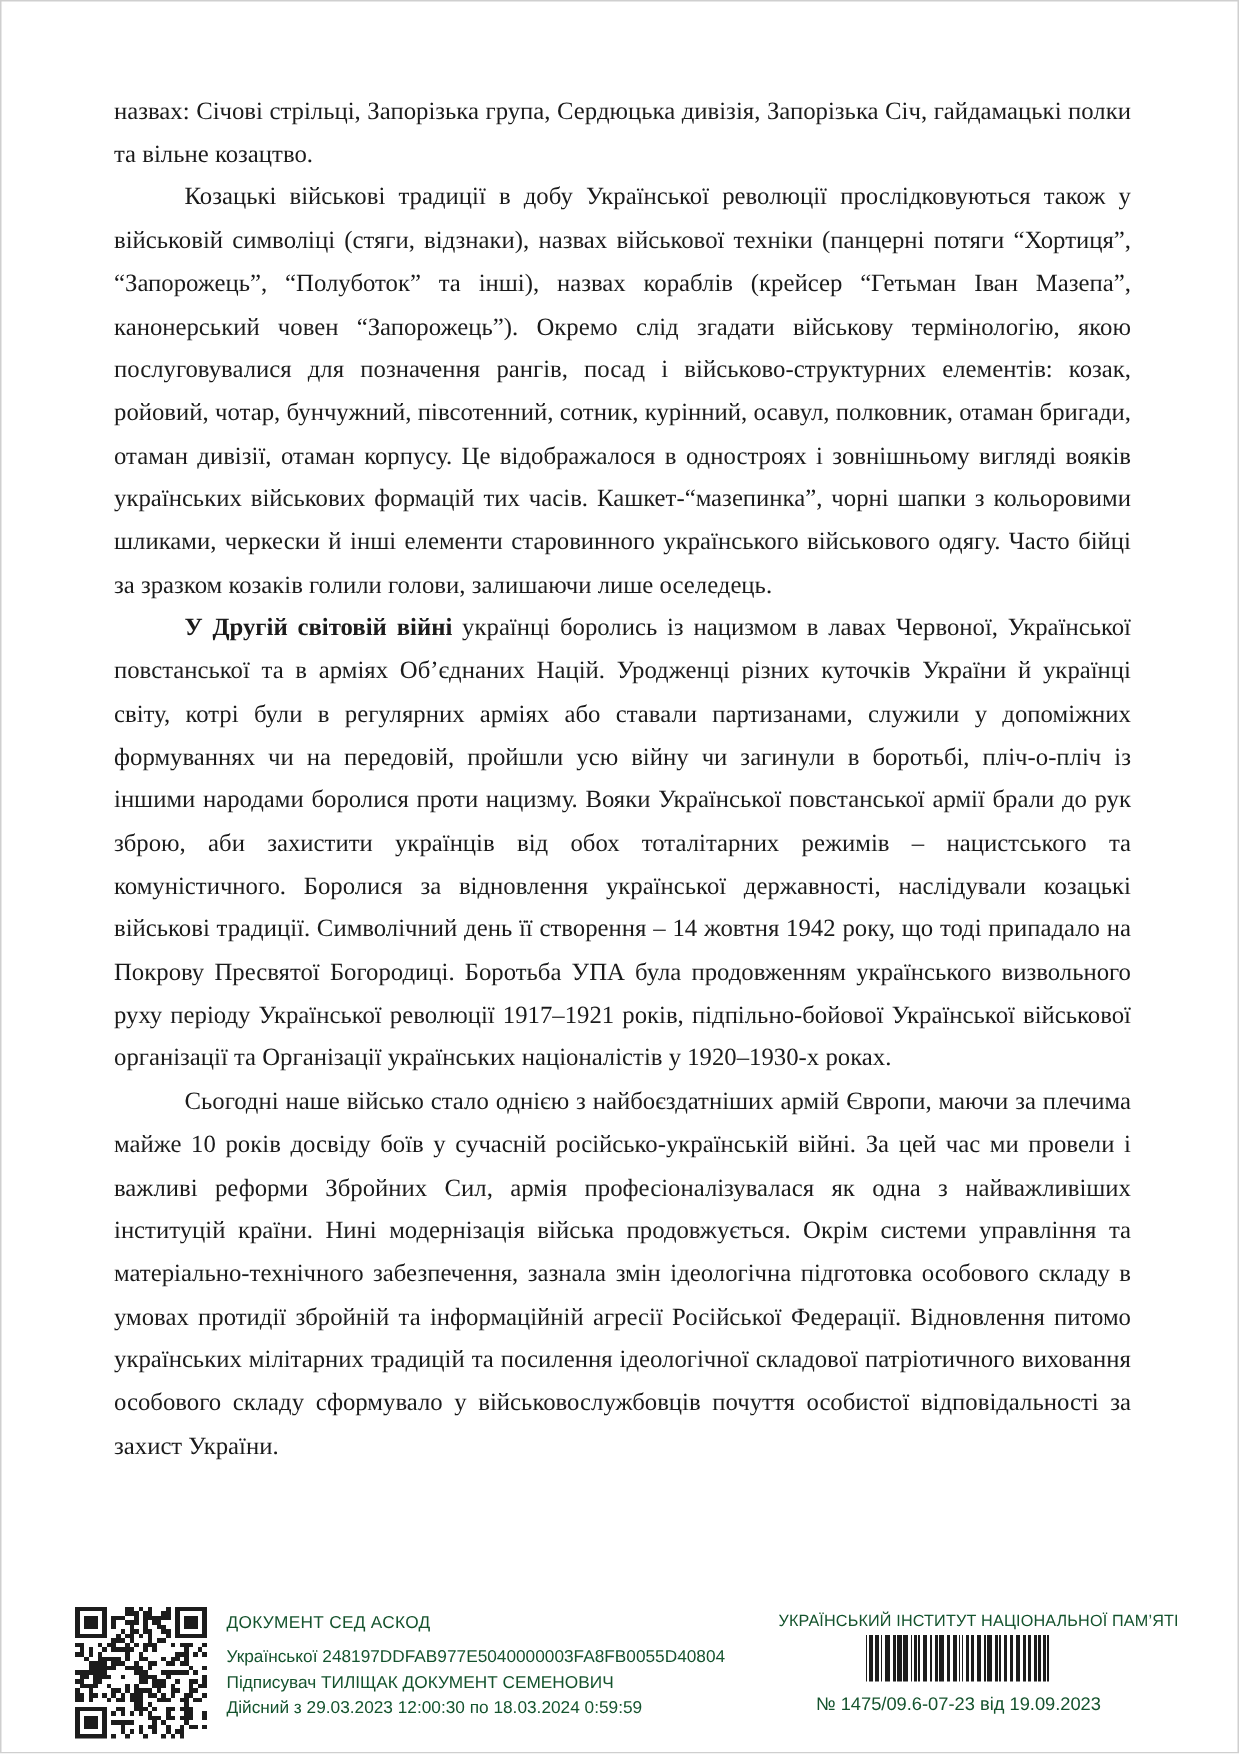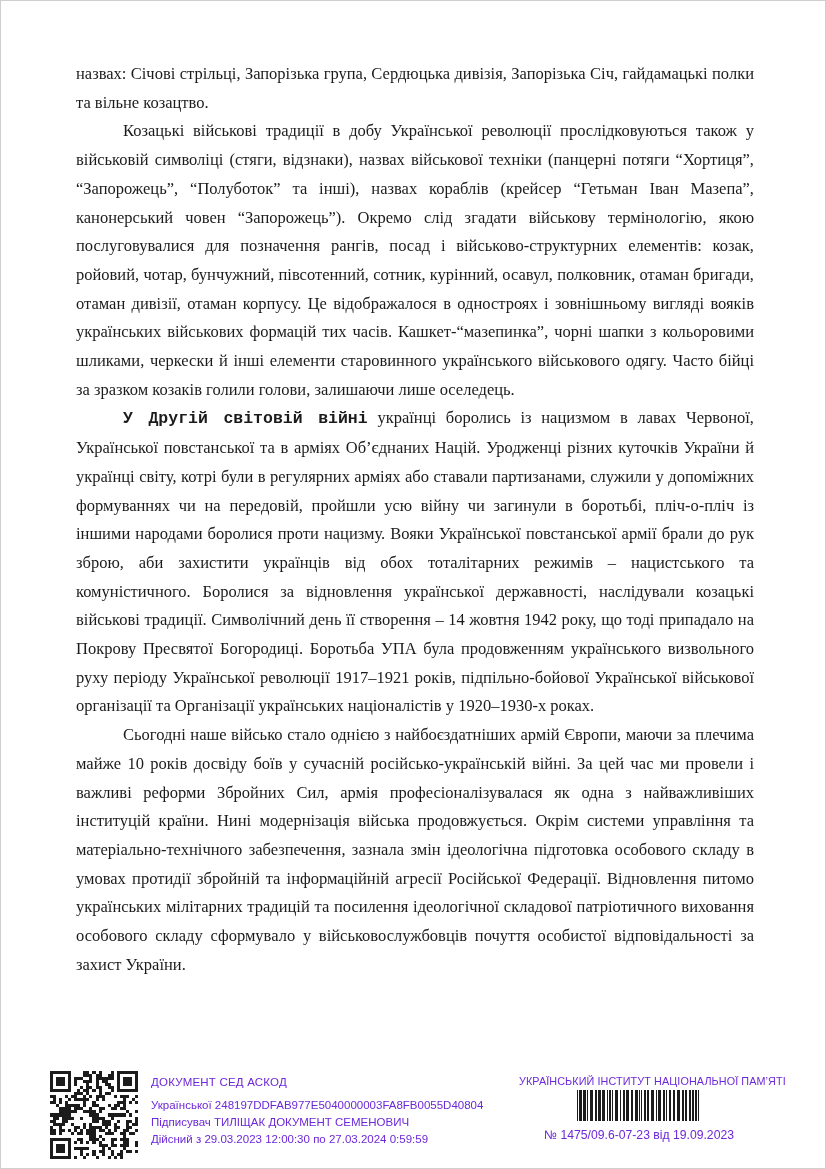--- a/index.html
+++ b/index.html
@@ -22,30 +22,30 @@
     left: 75px;
     top: 59px;
     width: 678px;
     color: #1b1b1b;
     font-size: 16.5px;
     line-height: 28.7px;
     text-align: justify;
   }
   .para { margin: 0; }
   .para.indent { text-indent: 47px; }
-  .lead { font-weight: bold; font-family: Liberation Mono, monospace; }
+  .lead { font-weight: bold; }
 
   .footer {
     position: absolute;
     left: 0;
     top: 1064px;
     width: 826px;
     height: 105px;
     font-family: "Liberation Sans", sans-serif;
-    color: #6d28d9;
+    color: #14532d;
   }
   .qr {
     position: absolute;
     left: 49px;
     top: 6px;
   }
   .sig {
     position: absolute;
     left: 150px;
     top: 10px;
@@ -412,21 +412,21 @@
         <span class="u">248197DDFAB977E5040000003FA8FB0055D40804</span>
       </div>
       <div class="sig-line">
         <span>Підписувач</span>
         <span class="u">ТИЛІЩАК ДОКУМЕНТ СЕМЕНОВИЧ</span>
       </div>
       <div class="sig-line">
         <span>Дійсний з</span>
         <span class="u">29.03.2023 12:00:30</span>
         <span>по</span>
-        <span class="u">27.03.2024 0:59:59</span>
+        <span class="u">18.03.2024 0:59:59</span>
       </div>
     </div>
 
     <div class="reg">
       <div class="org">УКРАЇНСЬКИЙ ІНСТИТУТ НАЦІОНАЛЬНОЇ ПАМ’ЯТІ</div>
       <svg class="barcode" id="barcode" width="124" height="31" shape-rendering="crispEdges">
           <rect x="0" y="0" width="1" height="31" fill="#1c1c1c"></rect>
           <rect x="2" y="0" width="3" height="31" fill="#1c1c1c"></rect>
           <rect x="6" y="0" width="3" height="31" fill="#1c1c1c"></rect>
           <rect x="10" y="0" width="1" height="31" fill="#1c1c1c"></rect>

